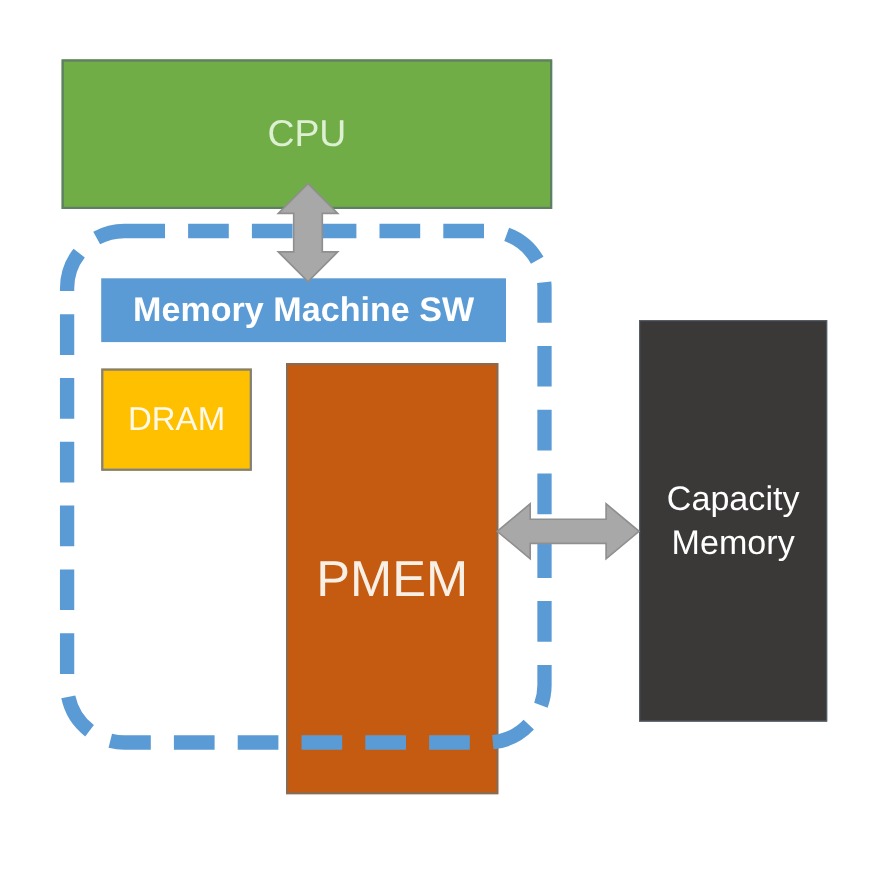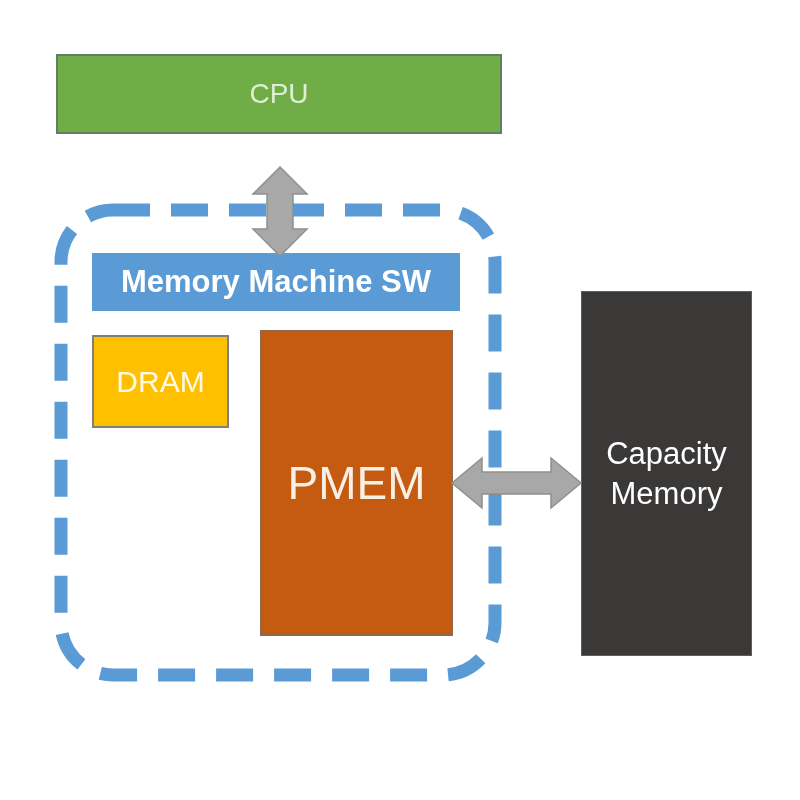--- a/index.html
+++ b/index.html
@@ -18,35 +18,35 @@
   .box {
     position: absolute;
     display: flex;
     align-items: center;
     justify-content: center;
     box-sizing: border-box;
     border: 0 solid transparent;
   }
   .box span { display: block; }
   .cpu {
-    left: 56px; top: 54px; width: 446px; height: 80px;
+    left: 56px; top: 54px; width: 446px; height: 136px;
     border-width: 2px; border-style: solid;
-    font-size: 28px;
+    font-size: 34px;
   }
   .memsw {
     left: 92px; top: 253px; width: 368px; height: 58px;
     font-size: 31px; font-weight: 700;
   }
   .dram {
     left: 92px; top: 335px; width: 137px; height: 93px;
     border-width: 2px; border-style: solid;
     font-size: 30px;
   }
   .pmem {
-    left: 260px; top: 330px; width: 193px; height: 306px;
+    left: 260px; top: 330px; width: 193px; height: 392px;
     border-width: 2px; border-style: solid;
     font-size: 46px;
   }
   .capacity {
     left: 581px; top: 291px; width: 171px; height: 365px;
     border-width: 1px; border-style: solid;
     font-size: 31px; line-height: 40px;
     flex-direction: column; text-align: right;
   }
   svg.overlay {

